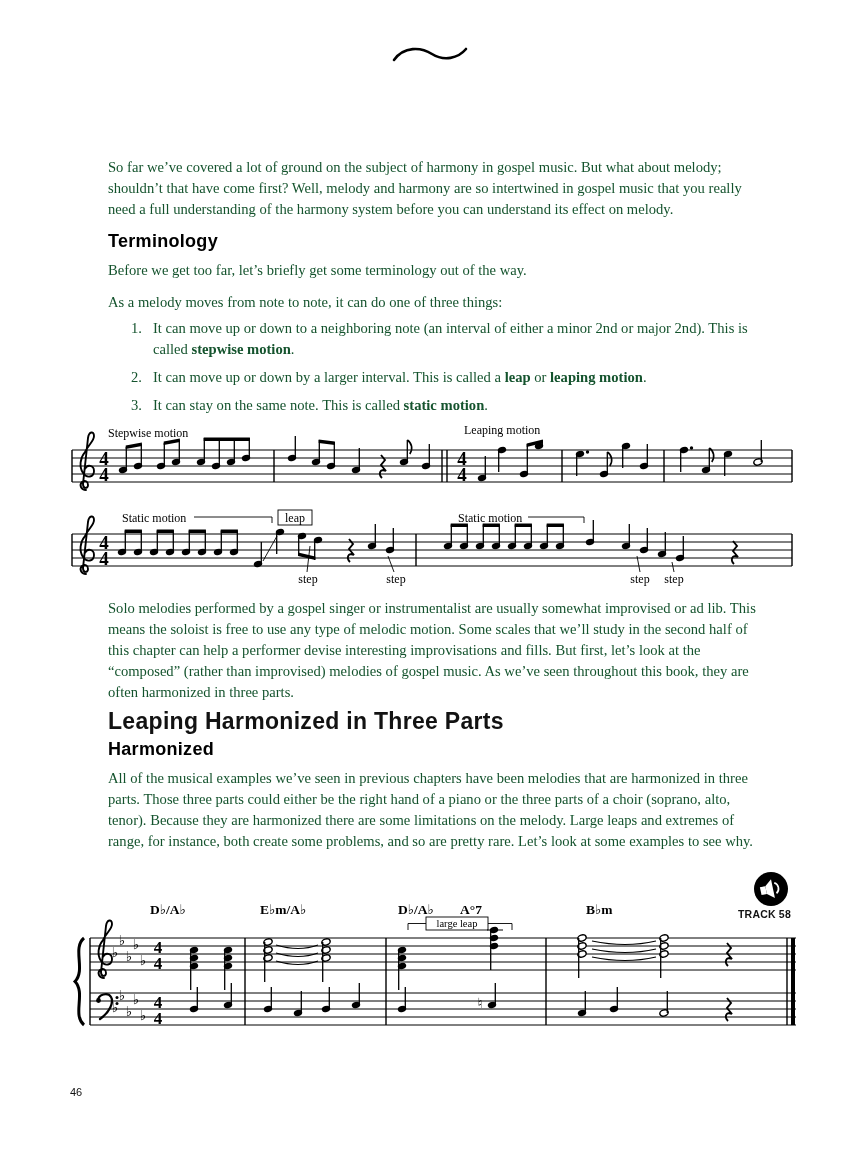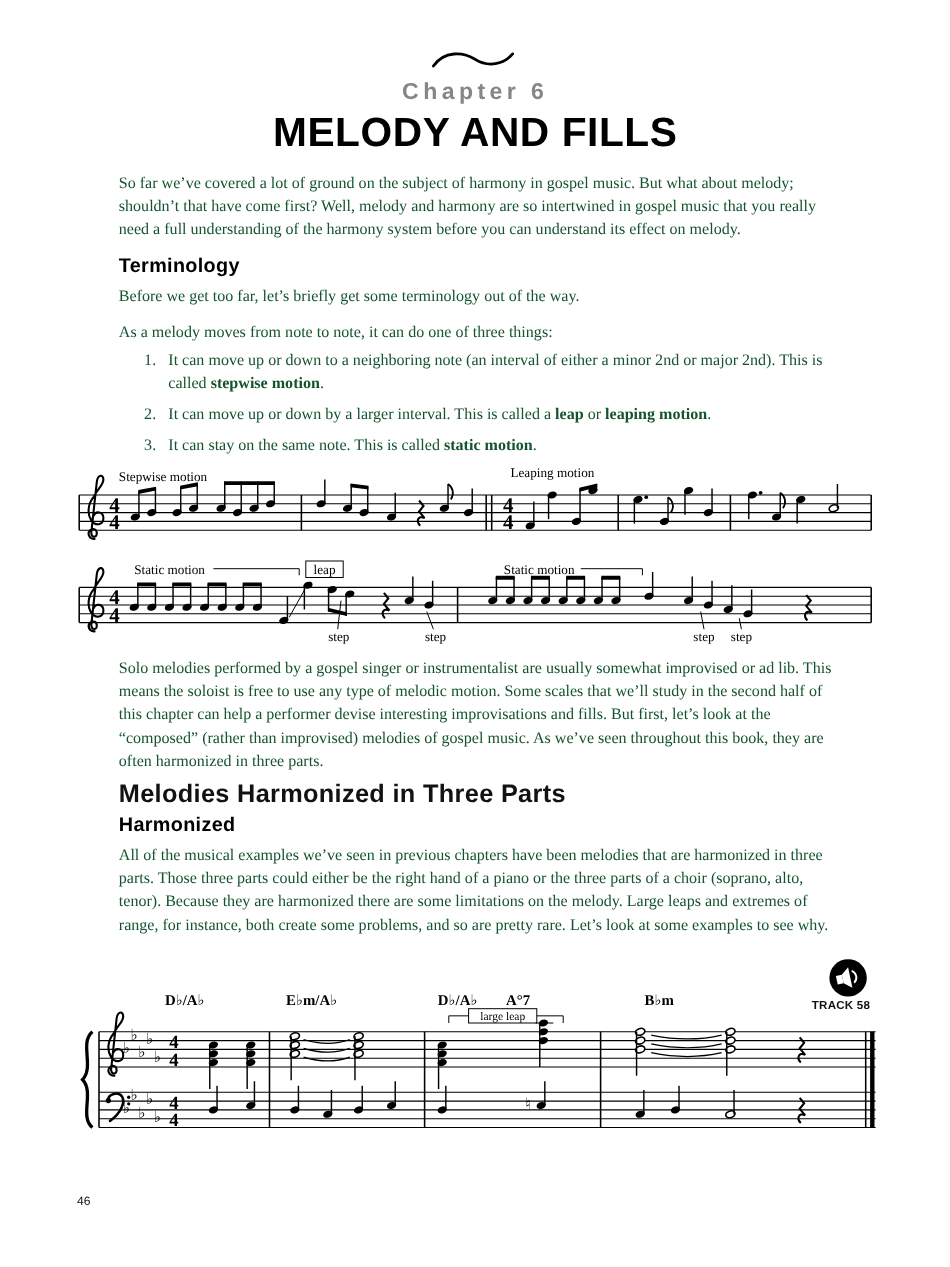--- a/index.html
+++ b/index.html
@@ -36,22 +36,20 @@
 </style>
 </head>
 <body>
 
 <div class="page">
 
   <svg class="abs" style="left:388px;top:44px" width="84" height="24" viewBox="0 0 84 24">
     <path d="M6,16 C16,2 33,3 44,10 C56,17.5 70,14.5 78,5" fill="none" stroke="#000" stroke-width="2.6" stroke-linecap="round"></path>
   </svg>
 
-  <div class="abs chapter sans" style="top:72px;left:0">Chapter 6</div>
-  <div class="abs title sans" style="top:100px;left:0">MELODY AND FILLS</div>
 
   <div class="abs body-text" style="left:108px;top:157px;width:658px">So far we’ve covered a lot of ground on the subject of harmony in gospel music. But what about melody; shouldn’t that have come first? Well, melody and harmony are so intertwined in gospel music that you really need a full understanding of the harmony system before you can understand its effect on melody.</div>
 
   <div class="abs h2 sans" style="left:108px;top:231px">Terminology</div>
   <div class="abs body-text" style="left:108px;top:260px;width:658px">Before we get too far, let’s briefly get some terminology out of the way.</div>
   <div class="abs body-text" style="left:108px;top:292px;width:658px">As a melody moves from note to note, it can do one of three things:</div>
 
   <div class="abs body-text" style="left:131px;top:318px;width:632px">
     <div class="list-item">
       <span class="list-num">1.</span>
@@ -277,21 +275,21 @@
     </g>
     <text class="mus-label" text-anchor="middle" x="242" y="77">step</text>
     <text class="mus-label" text-anchor="middle" x="330" y="77">step</text>
     <text class="mus-label" text-anchor="middle" x="574" y="77">step</text>
     <text class="mus-label" text-anchor="middle" x="608" y="77">step</text>
     <line class="bl" x1="726" y1="28" x2="726" y2="60"></line>
   </svg>
 
   <div class="abs body-text" style="left:108px;top:598px;width:660px">Solo melodies performed by a gospel singer or instrumentalist are usually somewhat improvised or ad lib. This means the soloist is free to use any type of melodic motion. Some scales that we’ll study in the second half of this chapter can help a performer devise interesting improvisations and fills. But first, let’s look at the “composed” (rather than improvised) melodies of gospel music. As we’ve seen throughout this book, they are often harmonized in three parts.</div>
 
-  <div class="abs h1b sans" style="left:108px;top:708px">Melodies Harmonized in Three Parts</div>
+  <div class="abs h1b sans" style="left:108px;top:708px">Leaping Harmonized in Three Parts</div>
   <div class="abs h2 sans" style="left:108px;top:739px">Harmonized</div>
   <div class="abs body-text" style="left:108px;top:768px;width:660px">All of the musical examples we’ve seen in previous chapters have been melodies that are harmonized in three parts. Those three parts could either be the right hand of a piano or the three parts of a choir (soprano, alto, tenor). Because they are harmonized there are some limitations on the melody. Large leaps and extremes of range, for instance, both create some problems, and so are pretty rare. Let’s look at some examples to see why.</div>
 
   <svg class="abs" style="left:752px;top:870px" width="38" height="38" viewBox="0 0 38 38">
     <circle cx="19" cy="19" r="17" fill="#000"></circle>
     <g transform="rotate(-12 19 19)" fill="#fff">
       <rect x="8.5" y="15" width="5.5" height="8"></rect>
       <polygon points="14,15 21,9.5 21,28.5 14,23"></polygon>
       <path d="M23.5,13.5 a6.5,6.5 0 0 1 0,11" fill="none" stroke="#fff" stroke-width="1.7"></path>
     </g>

